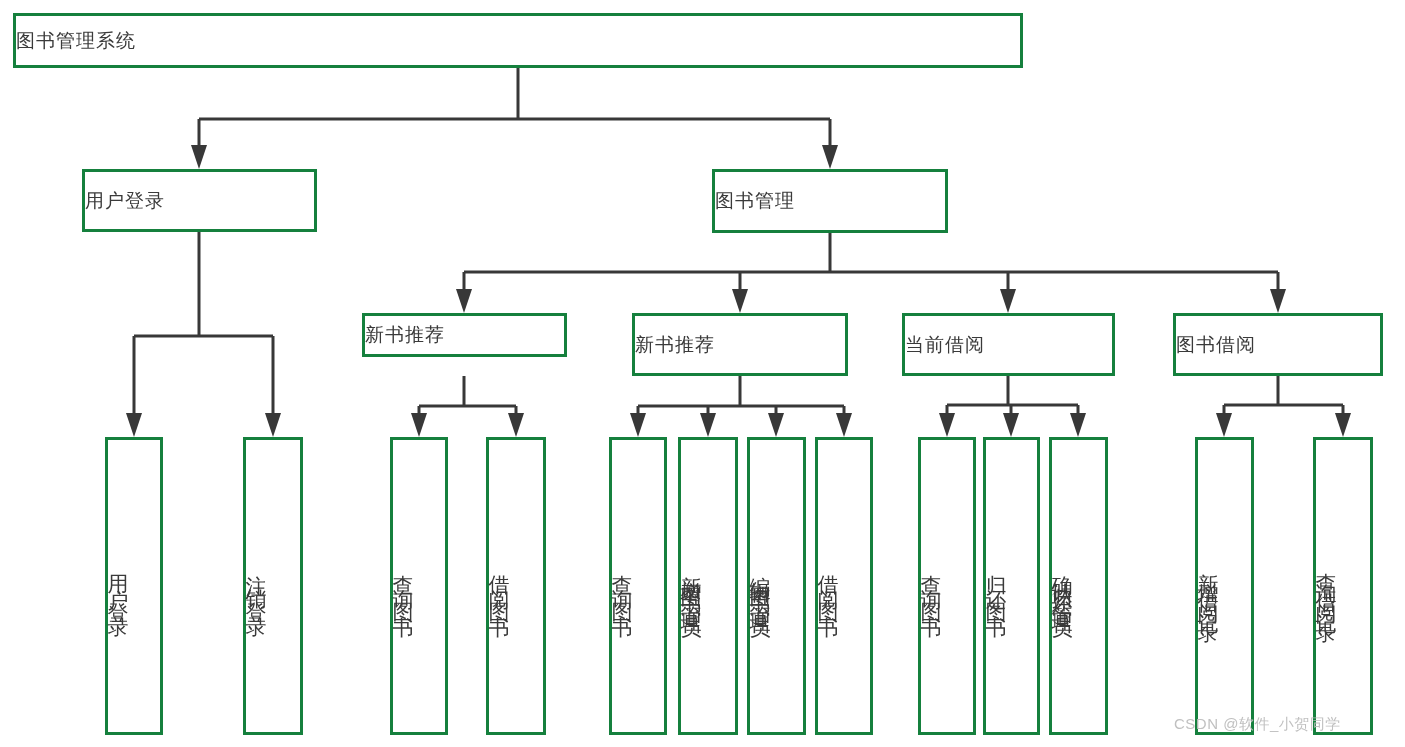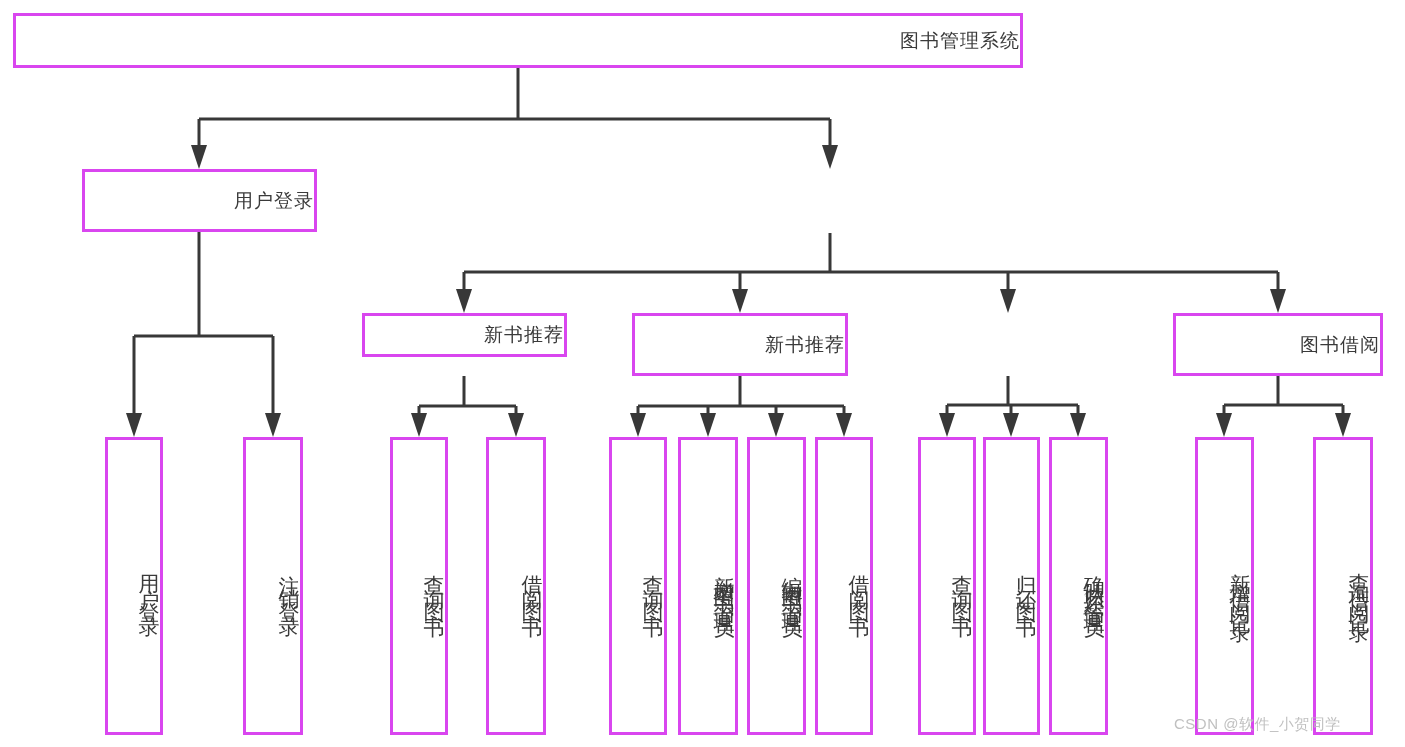--- a/index.html
+++ b/index.html
@@ -4,22 +4,22 @@
 <style>
   html,body{margin:0;padding:0;background:#ffffff;}
   .stage{
     position:relative;width:1405px;height:747px;background:#ffffff;overflow:hidden;
     font-family:"Liberation Sans","DejaVu Sans",sans-serif;color:#3a3a3a;
   }
   .wires{position:absolute;left:0;top:0;width:1405px;height:747px;z-index:1;}
   .wires path{stroke:#383838;stroke-width:3;fill:none;}
   .wires polygon{fill:#383838;stroke:none;}
   .node{
-    position:absolute;box-sizing:border-box;border:3px solid #d946ef;background:#ffffff;
-    display:flex;align-items:center;justify-content:flex-end;z-index:2;
+    position:absolute;box-sizing:border-box;border:3px solid #15803d;background:#ffffff;
+    display:flex;align-items:center;justify-content:flex-start;z-index:2;
   }
   .node.h span{font-size:19px;letter-spacing:1px;white-space:nowrap;}
   .node.v span{
     writing-mode:vertical-rl;text-orientation:mixed;font-size:21px;line-height:1;
     white-space:nowrap;
   }
   .ls4{letter-spacing:14px;}
   .ls6{letter-spacing:10px;}
   .ls9{letter-spacing:6px;}
   .watermark{
@@ -75,26 +75,32 @@
     </g>
   </svg>
 
   <div class="node h" style="left:13px;top:13px;width:1010px;height:55px">
     <span>图书管理系统</span>
   </div>
 
   <div class="node h" style="left:82px;top:169px;width:235px;height:63px">
     <span>用户登录</span>
   </div>
+  <div class="node h" style="left:712px;top:169px;width:236px;height:64px">
+    <span>图书管理</span>
+  </div>
 
   <div class="node h" style="left:362px;top:313px;width:205px;height:44px">
     <span>新书推荐</span>
   </div>
   <div class="node h" style="left:632px;top:313px;width:216px;height:63px">
     <span>新书推荐</span>
+  </div>
+  <div class="node h" style="left:902px;top:313px;width:213px;height:63px">
+    <span>当前借阅</span>
   </div>
   <div class="node h" style="left:1173px;top:313px;width:210px;height:63px">
     <span>图书借阅</span>
   </div>
 
   <div class="node v" style="left:105px;top:437px;width:58px;height:298px">
     <span class="ls4">用户登录</span>
   </div>
   <div class="node v" style="left:243px;top:437px;width:60px;height:298px">
     <span class="ls4">注销登录</span>

